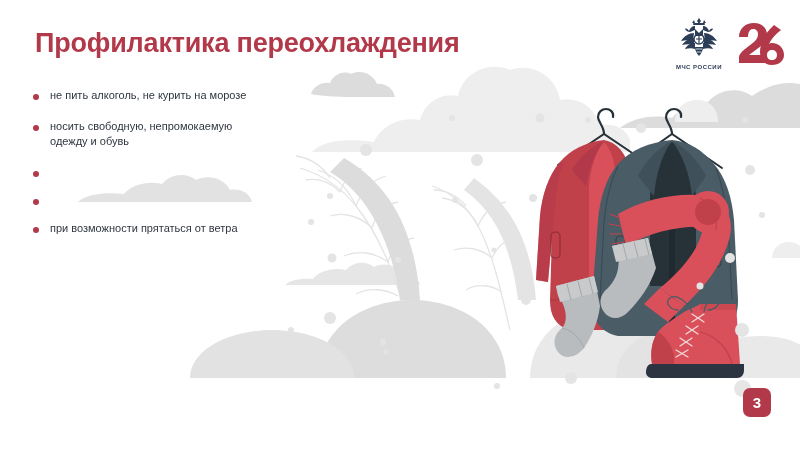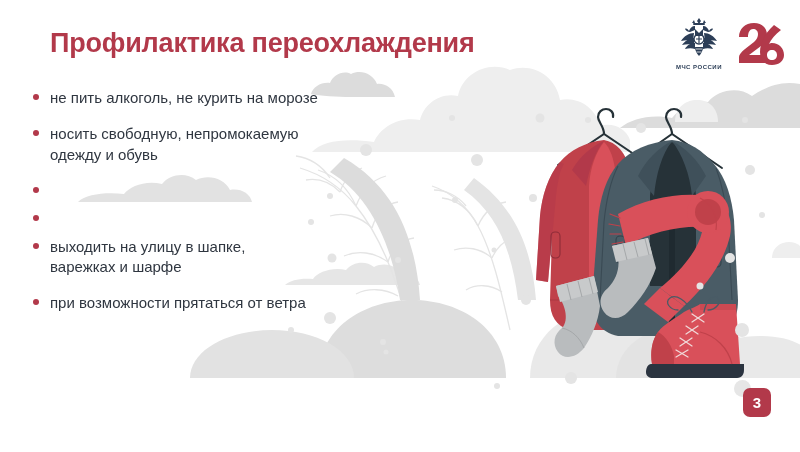--- a/index.html
+++ b/index.html
@@ -24,21 +24,21 @@
   }
   .bg-art svg {
     display: block;
     width: 800px;
     height: 452px;
   }
 
   
   .title {
     position: absolute;
-    left: 50px;
+    left: 35px;
     top: 28px;
     z-index: 5;
     margin: 0;
     font-size: 27px;
     font-weight: bold;
     letter-spacing: -0.2px;
     color: #b2394a;
     white-space: nowrap;
   }
 
@@ -91,21 +91,21 @@
   .dot {
     flex: 0 0 auto;
     width: 6px;
     height: 6px;
     border-radius: 50%;
     background: #b2394a;
     margin-top: 6px;
     margin-right: 11px;
   }
   .bullet-text {
-    font-size: 15px;
+    font-size: 11px;
     line-height: 1.35;
     color: #2f3640;
     white-space: pre-line;
   }
 
   
   .page-badge-wrap {
     position: absolute;
     right: 22px;
     bottom: 28px;
@@ -440,25 +440,20 @@
 одежду и обувь</span>
     </li>
     <li class="bullet">
       <span class="dot"></span>
     </li>
     <li class="bullet">
       <span class="dot"></span>
     </li>
     <li class="bullet">
       <span class="dot"></span>
-      <span class="bullet-text">выходить на улицу в шапке,
-варежках и шарфе</span>
-    </li>
-    <li class="bullet">
-      <span class="dot"></span>
       <span class="bullet-text">при возможности прятаться от ветра</span>
     </li>
   </ul>
 
   <div class="page-badge-wrap">
     <div class="badge-circle"></div>
     <div class="badge-square">3</div>
   </div>
 
 </div>

